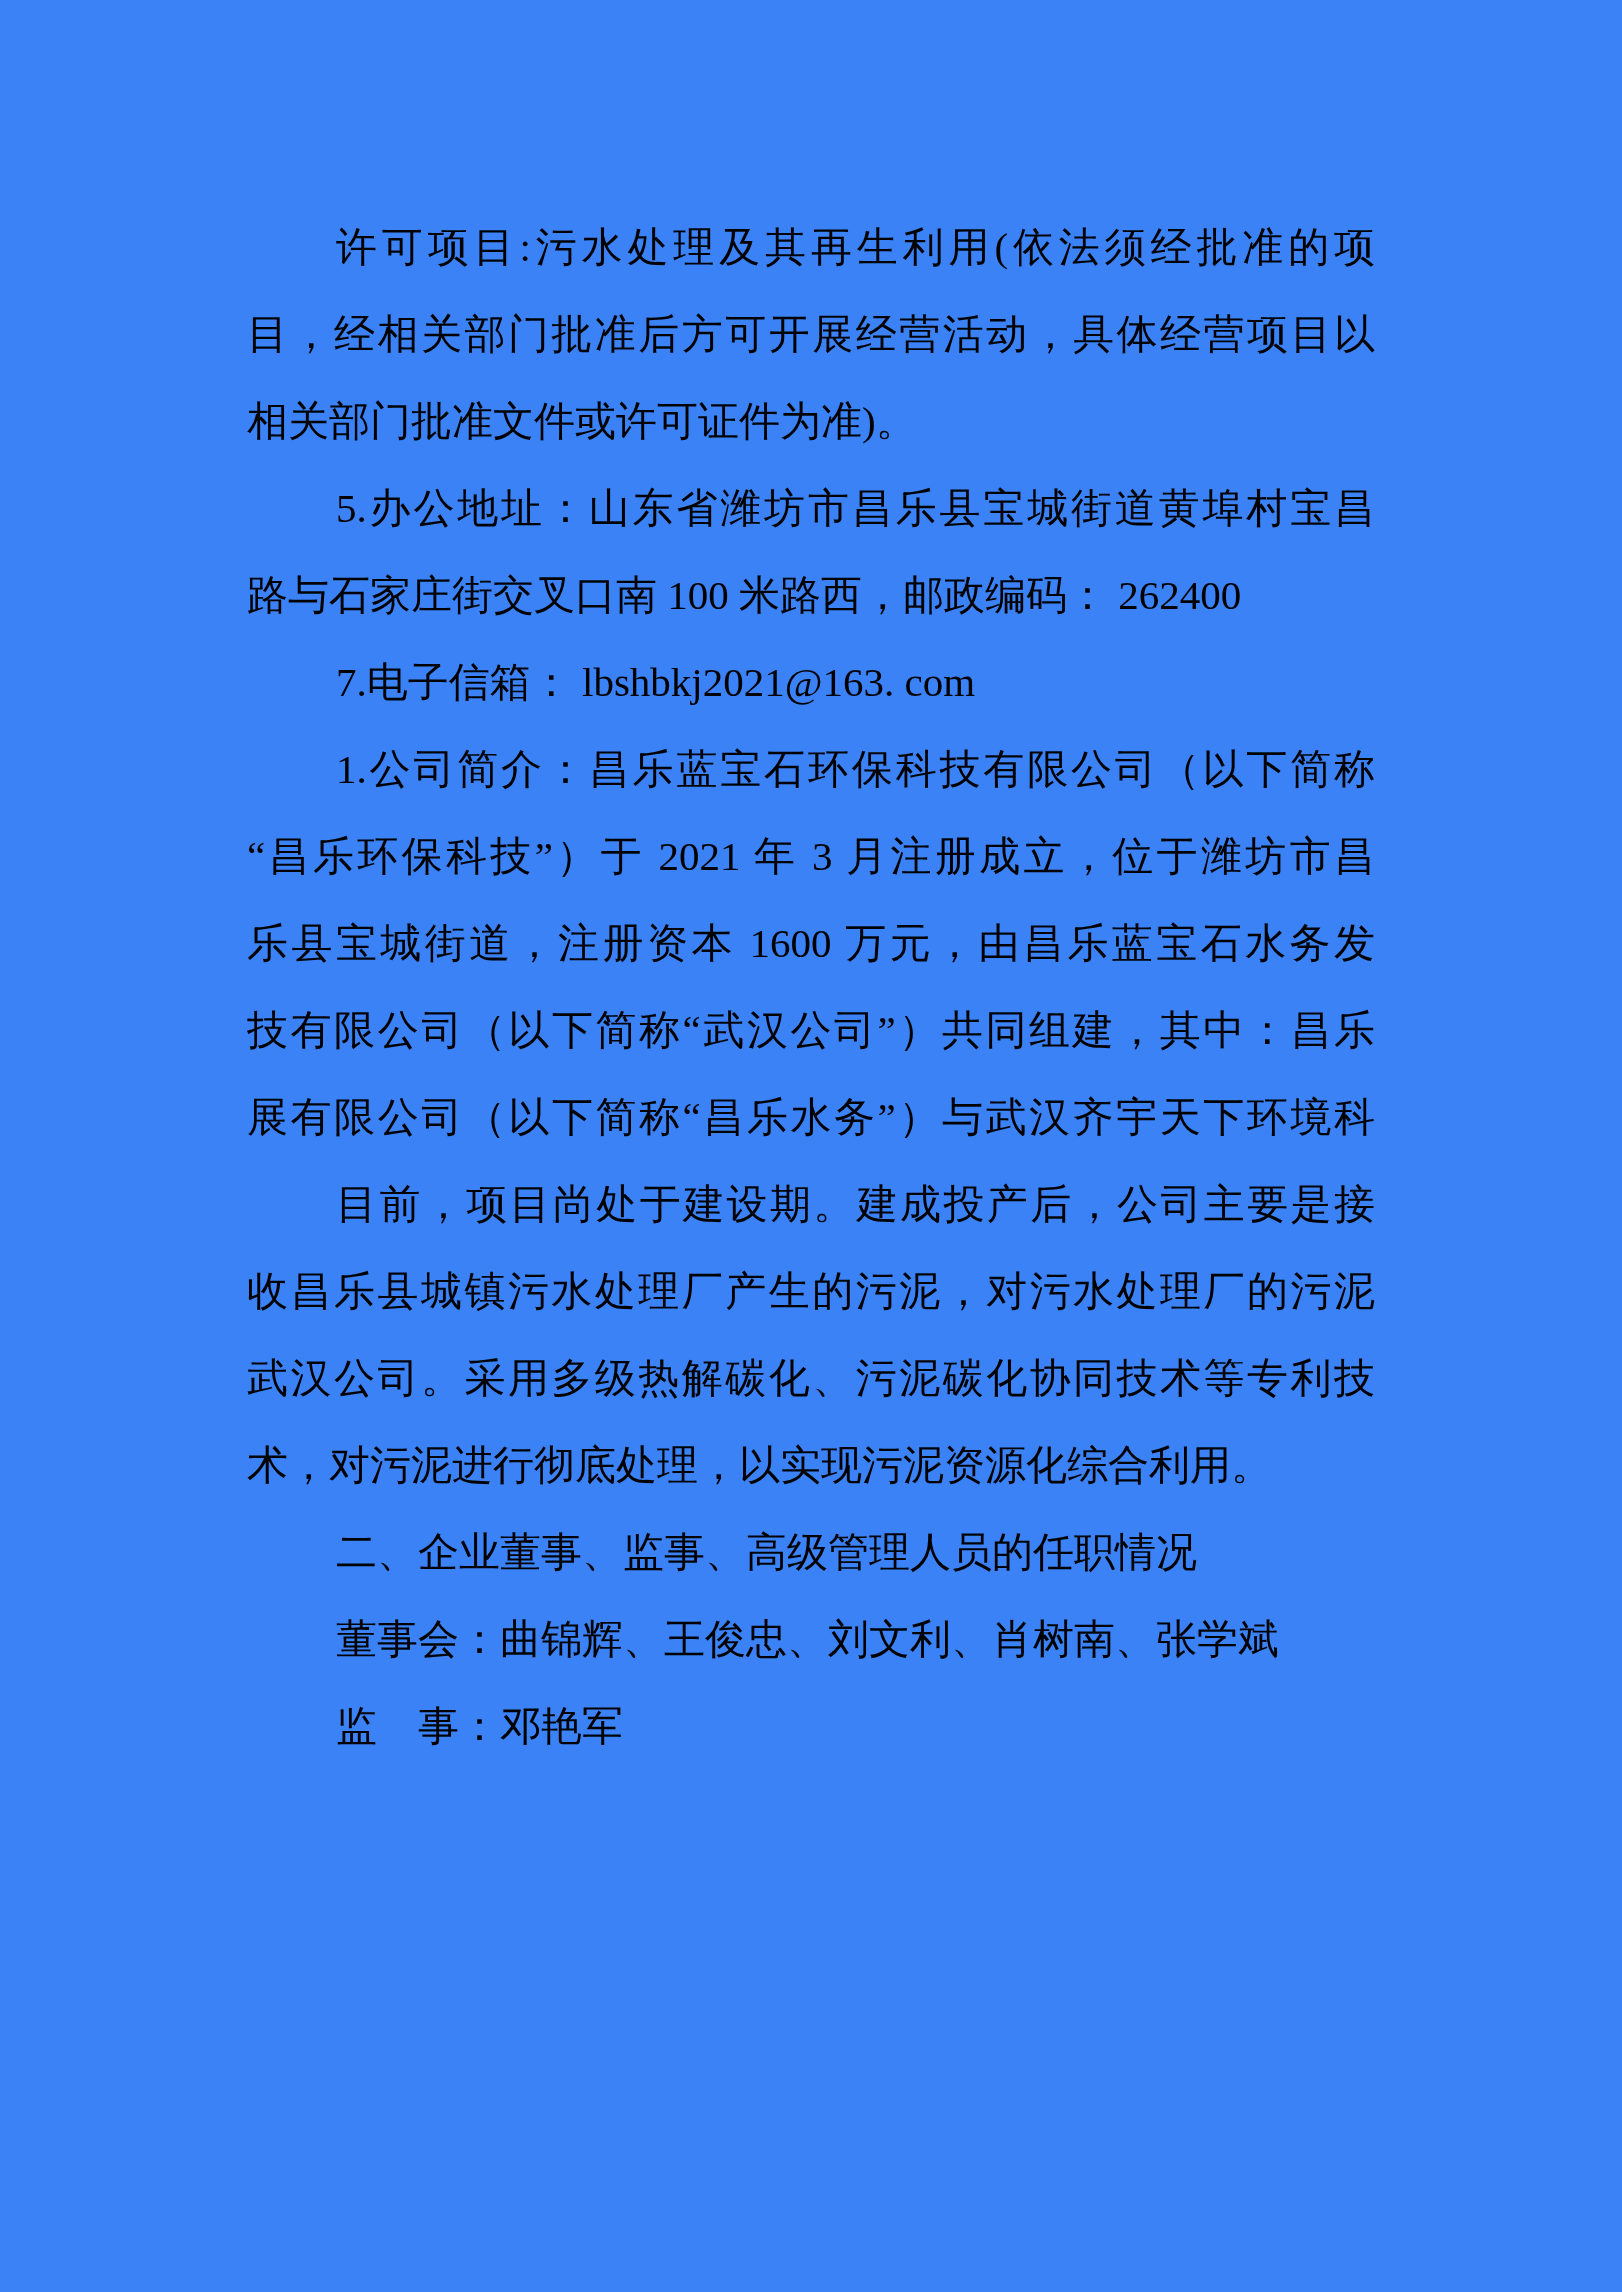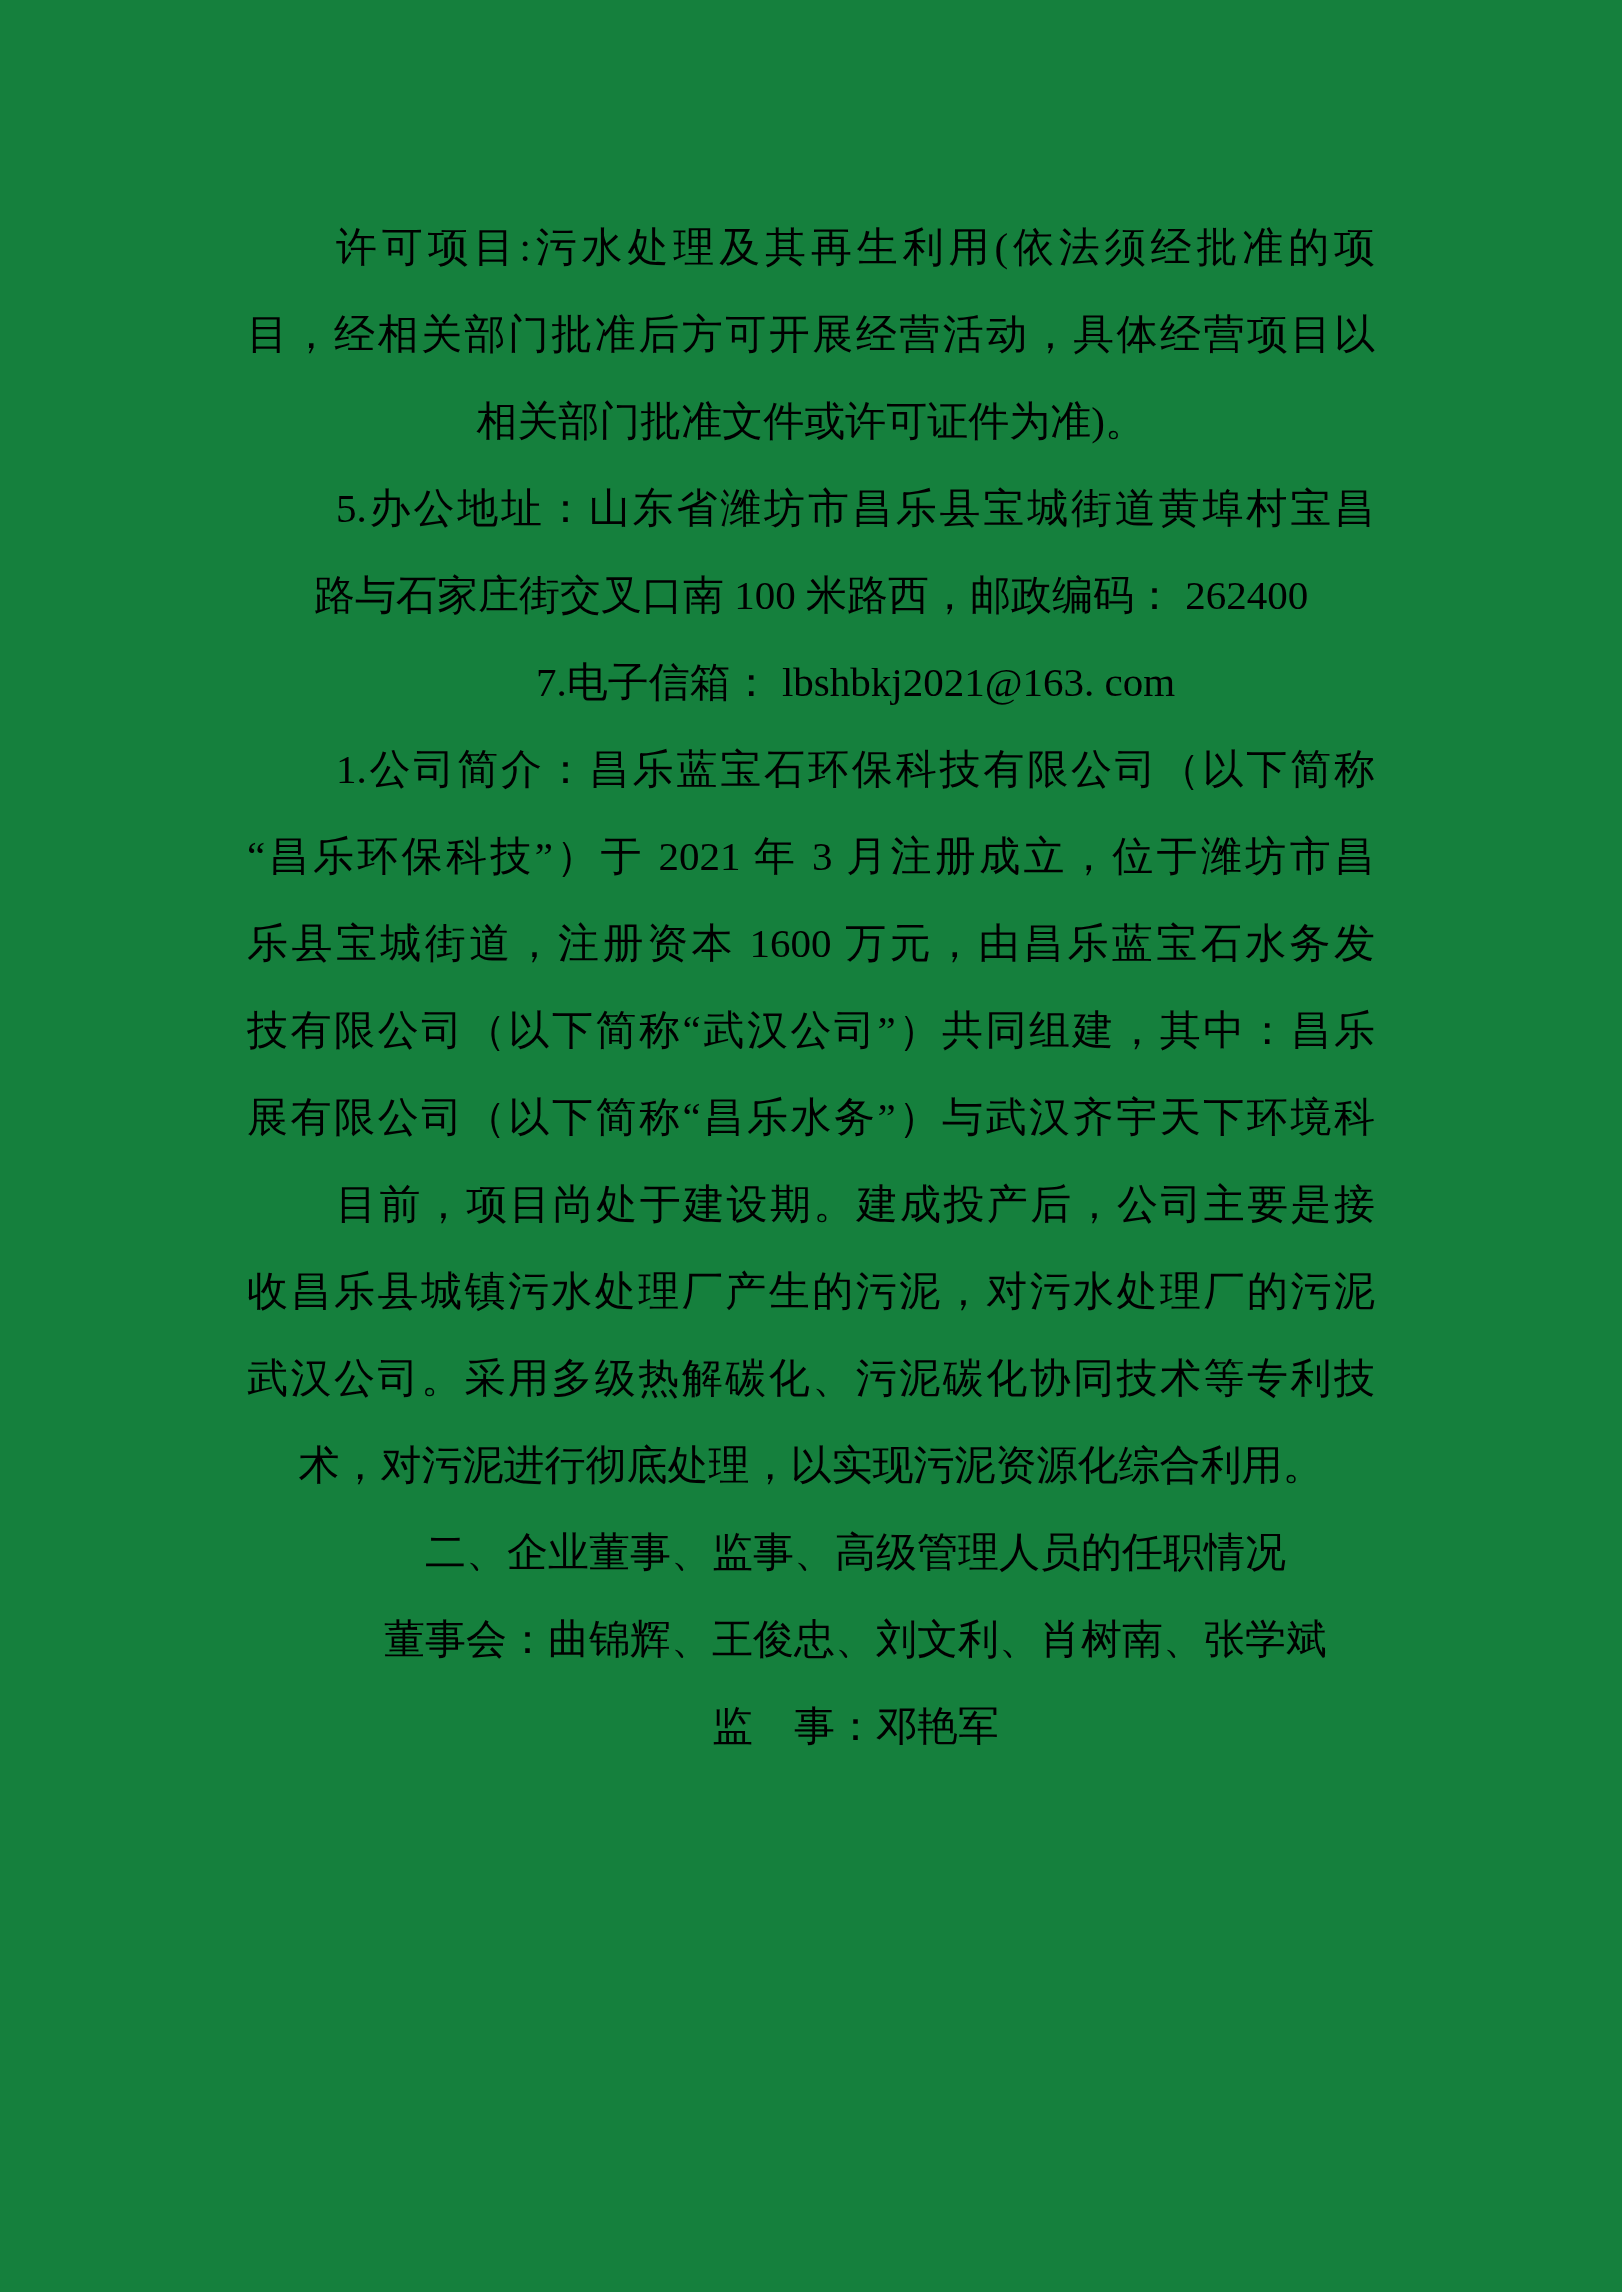--- a/index.html
+++ b/index.html
@@ -5,36 +5,36 @@
   html, body {
     margin: 0;
     padding: 0;
     background: #e8e8e8;
   }
   .page {
     position: relative;
     width: 1622px;
     height: 2293px;
     margin: 0 auto;
-    background: #15803d;
+    background: #3b82f6;
     color: #000000;
     font-family: "Liberation Serif", "DejaVu Serif", serif;
     overflow: hidden;
   }
   .doc {
     position: absolute;
     left: 247px;
     top: 204px;
     width: 1128px;
     font-size: 41px;
   }
   .ln {
     height: 87px;
     line-height: 87px;
-    text-align: center;
+    text-align: left;
     white-space: normal;
   }
   
   .fill {
     text-align: justify;
     text-align-last: justify;
   }
   
   .ind {
     text-indent: 89px;

